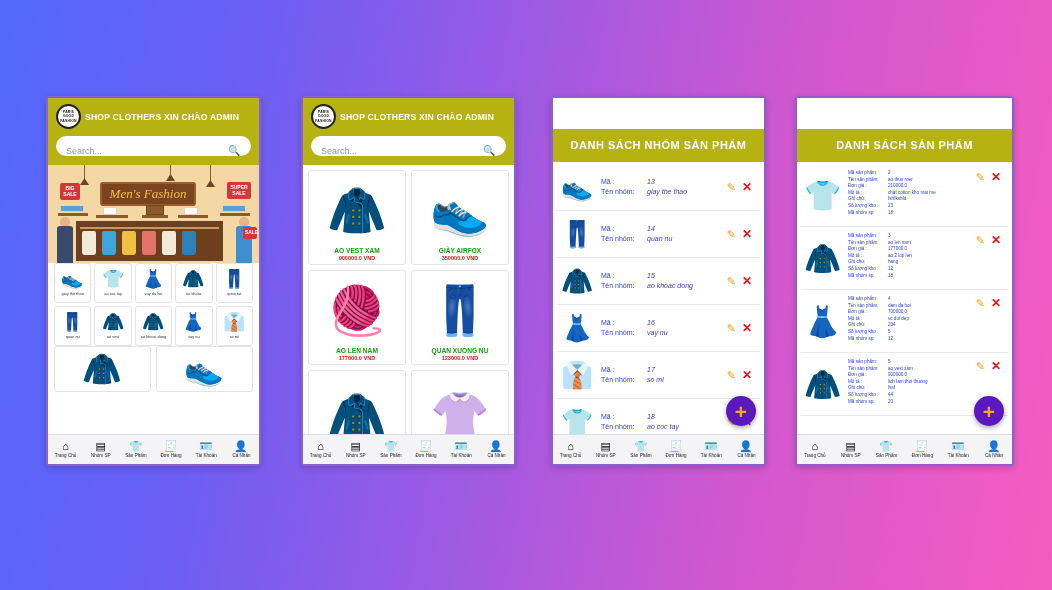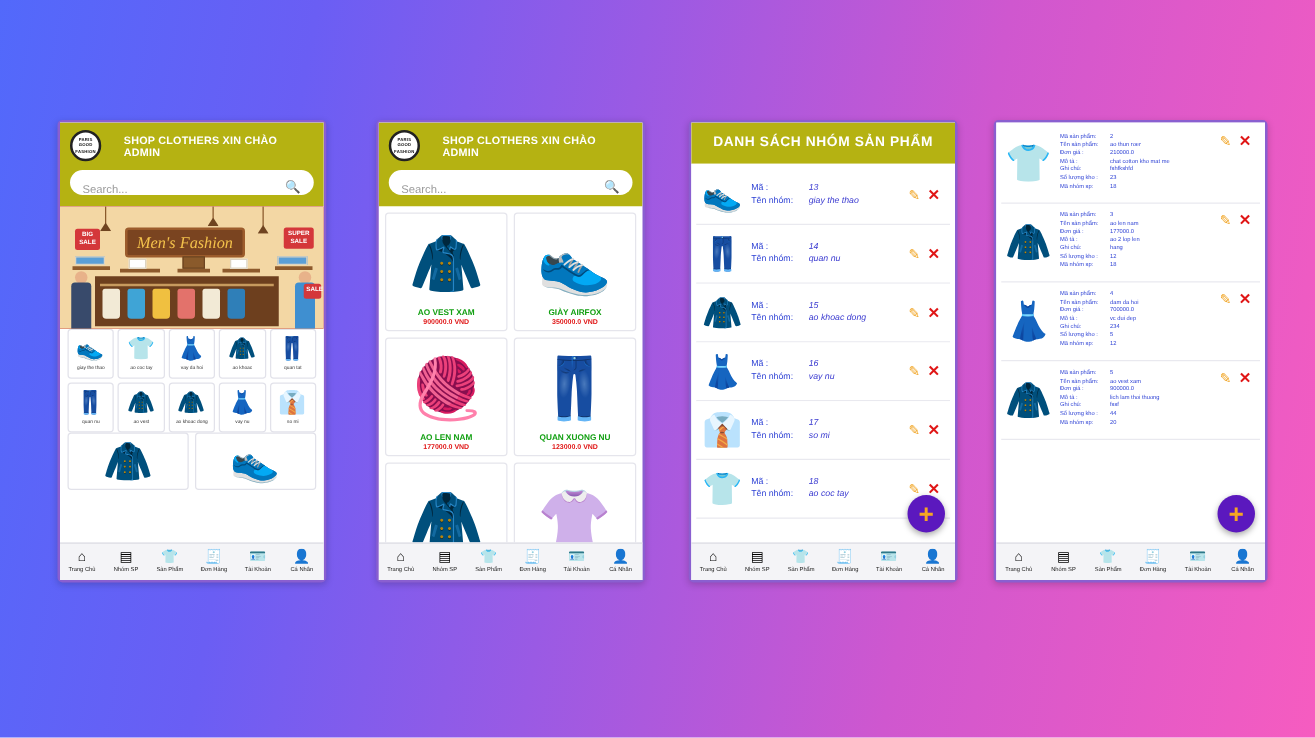--- a/index.html
+++ b/index.html
@@ -27,21 +27,21 @@
     overflow: hidden;
     position: relative;
   }
 
   
   .appbar {
     background: #b5b212;
     padding: 6px 8px 9px 8px;
     flex: 0 0 auto;
   }
-  .appbar-top { display: flex; align-items: center; gap: 18px; }
+  .appbar-top { display: flex; align-items: center; gap: 4px; }
   .logo {
     width: 25px; height: 25px; border-radius: 50%;
     background: #fff; border: 2px solid #222;
     display: flex; align-items: center; justify-content: center;
     flex: 0 0 auto;
   }
   .logo-inner {
     font-size: 3.4px; line-height: 4.2px; font-weight: bold;
     text-align: center; color: #111; letter-spacing: .2px;
   }
@@ -51,21 +51,21 @@
   .searchbar {
     margin-top: 7px; height: 20px; background: #fff; border-radius: 11px;
     display: flex; align-items: flex-end; padding: 0 10px;
   }
   .searchbar span.ph { color: #9a9a9a; font-size: 9px; flex: 1; }
   .mag { font-size: 10px; color: #6b2fd6; }
 
   .page-title {
     background: #b5b212; color: #fff; text-align: center;
     font-size: 11px; font-weight: bold; letter-spacing: .5px;
-    padding: 10px 4px 11px 4px; flex: 0 0 auto;
+    padding: 10px 4px 11px 4px; flex: 0 0 auto; margin-top: 31px;
   }
 
   
   .bottomnav {
     flex: 0 0 auto; height: 30px; background: #f4f4f7;
     border-top: 1px solid #dcdce4;
     display: flex; align-items: center;
   }
   .navitem {
     flex: 1; display: flex; flex-direction: column;
@@ -537,20 +537,21 @@
           <span class="navicon">👤</span>
           <span class="navlabel">Cá Nhân</span>
         </div>
       </div>
     </div>
   </div>
 
   <div class="phone" style="left:795px; top:96px; width:219px; height:370px;">
     <div class="screen">
 
+      <div class="page-title">DANH SÁCH  SẢN PHẨM</div>
 
       <div class="list">
 
         <div class="prow">
           <div class="pthumb">
               <span style="font-size:30px;">👕</span>
             </div>
           <div class="pfields">
             <div class="pline">
                 <span class="plabel">Mã sản phẩm:</span>

